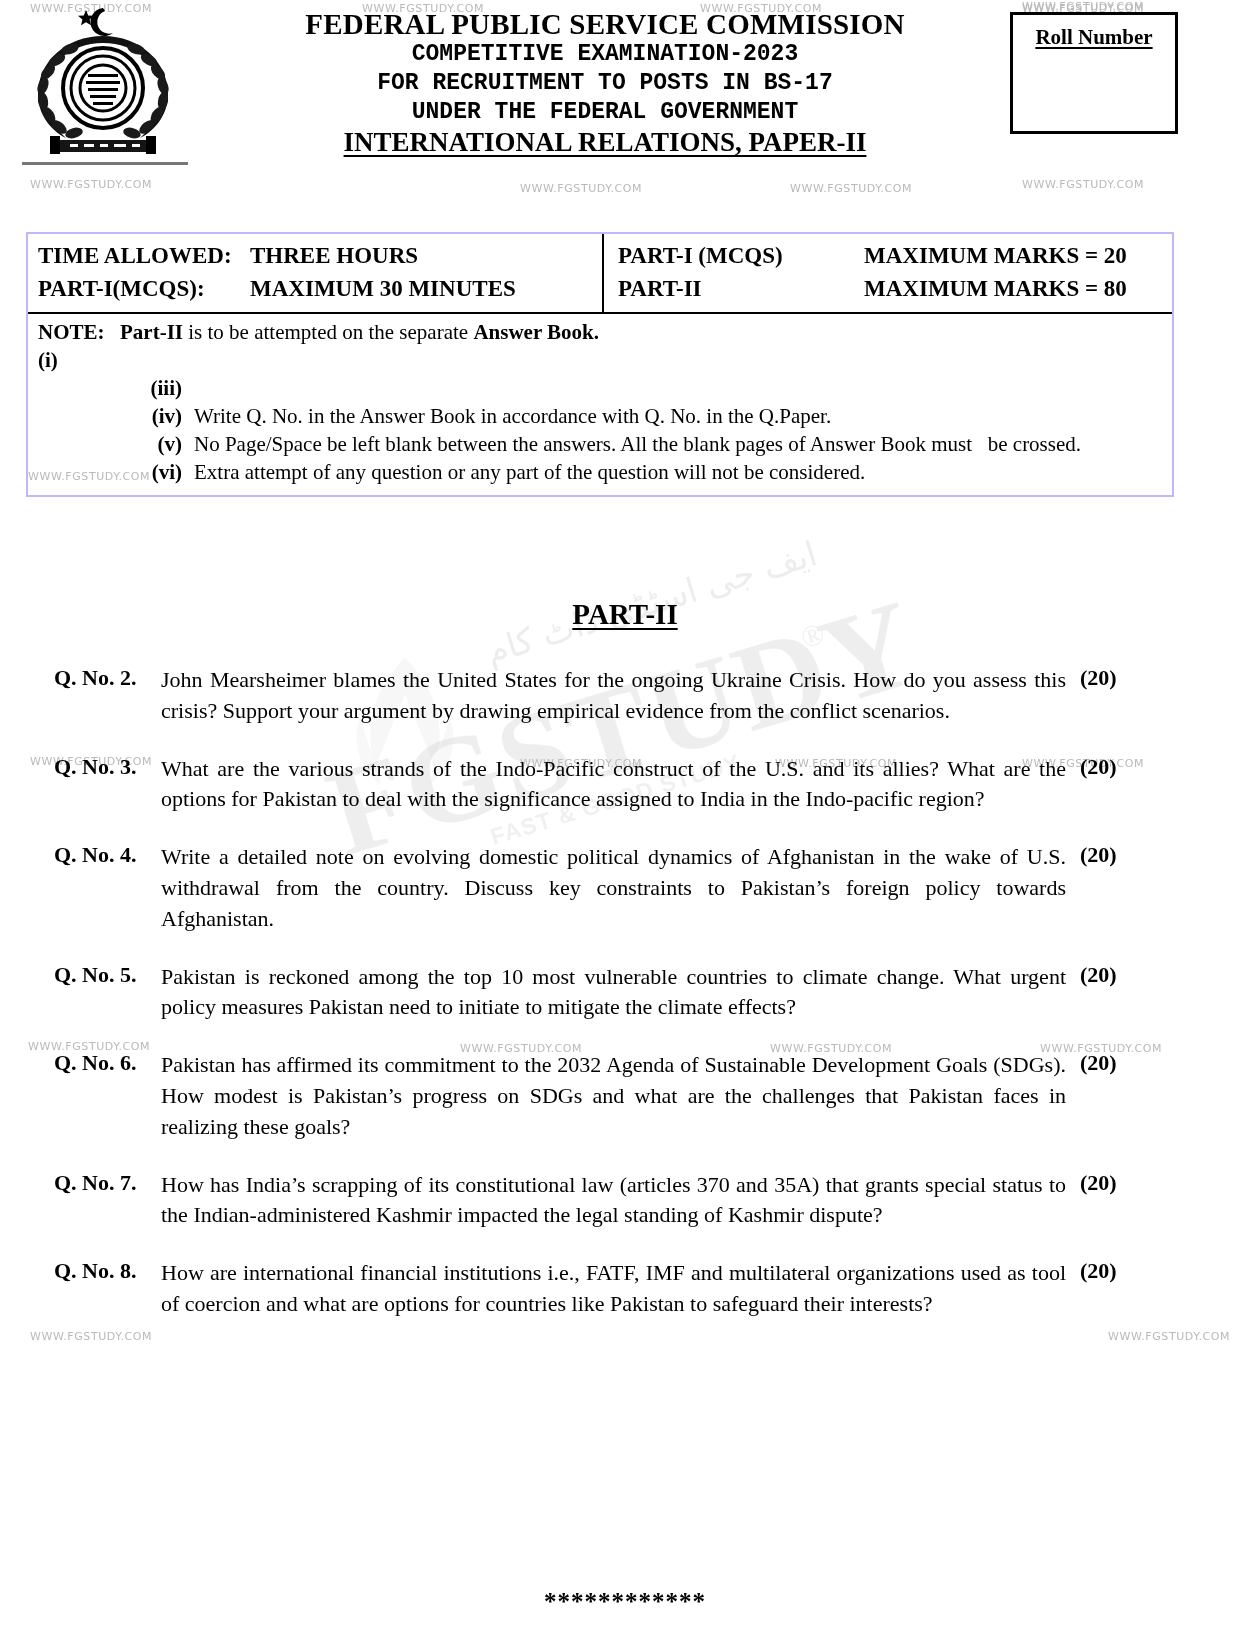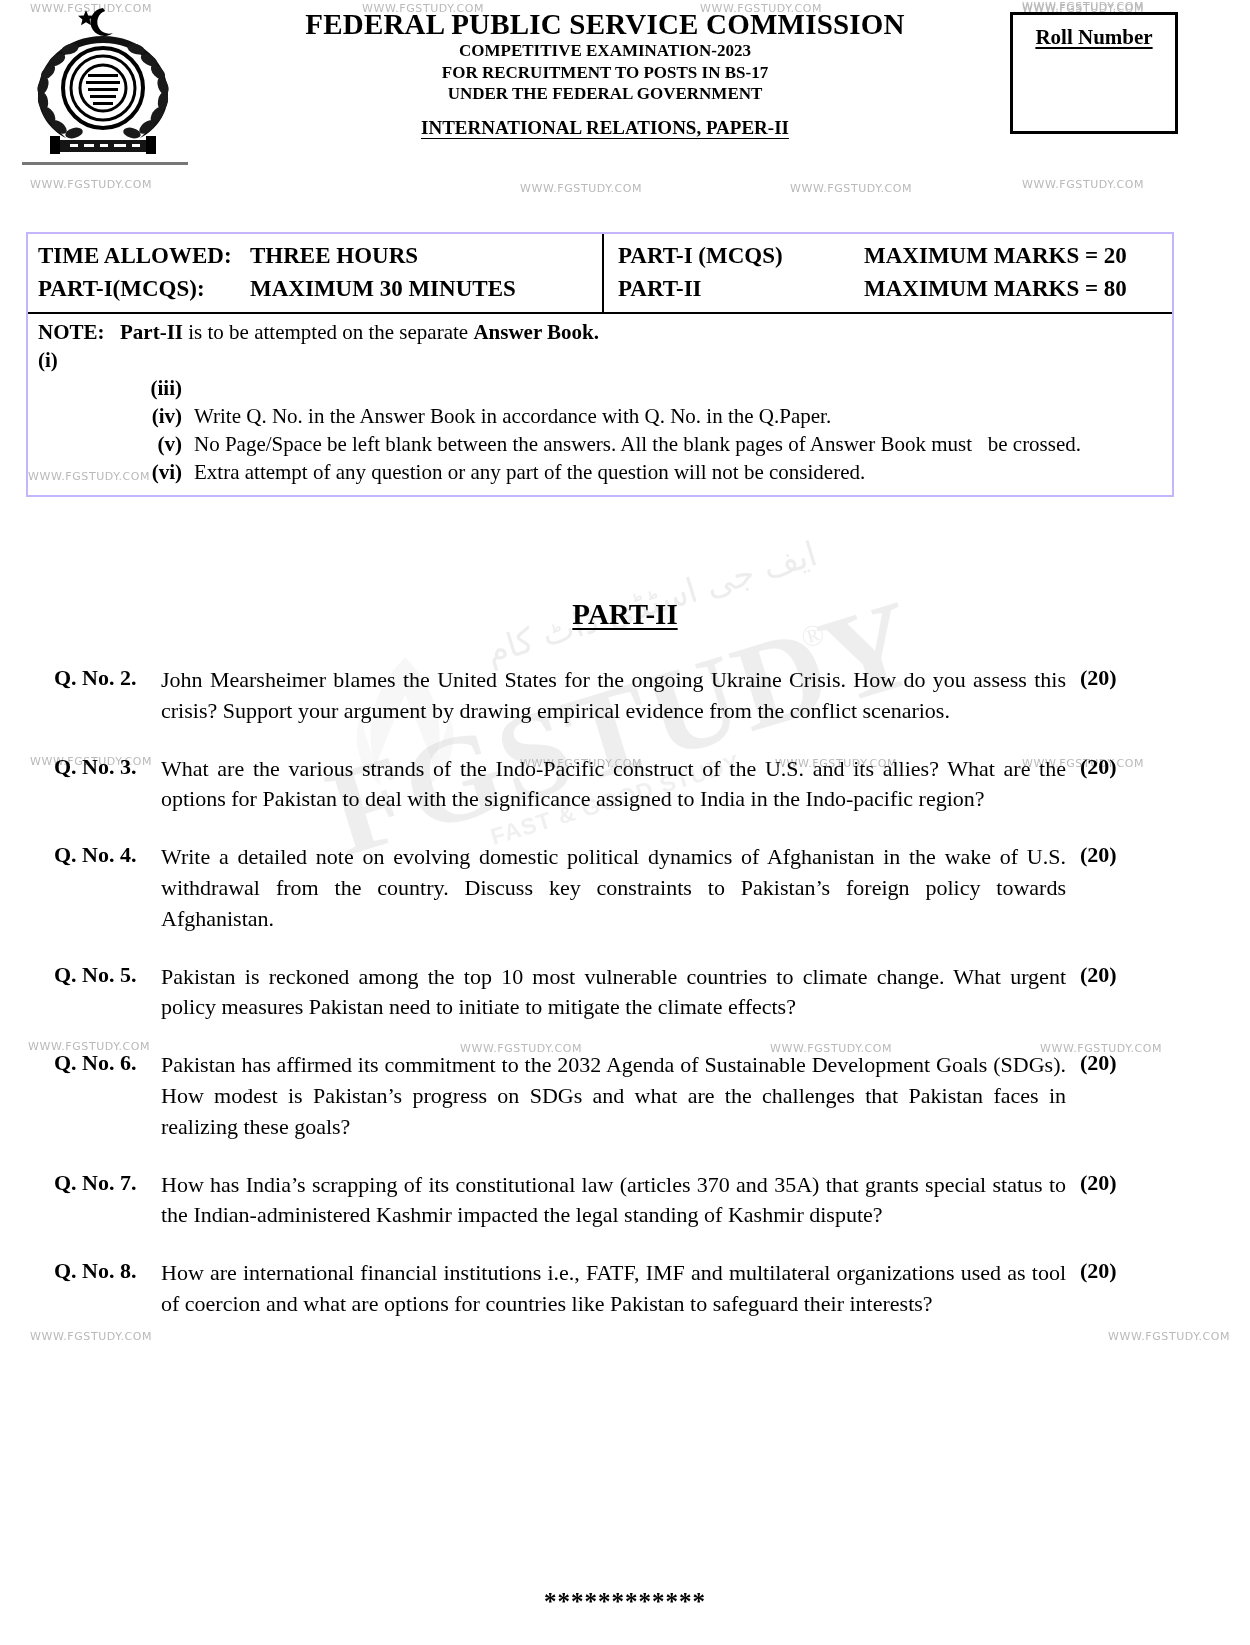--- a/index.html
+++ b/index.html
@@ -118,27 +118,27 @@
     width: 790px;
     text-align: center;
   }
   .h-line1 {
     font-size: 29px;
     font-weight: bold;
     letter-spacing: 0.2px;
     line-height: 1.12;
   }
   .h-line2 {
-    font-size: 17px;
+    font-size: 23px;
     font-weight: bold;
     line-height: 1.25;
+    font-family: Liberation Mono, monospace;
   }
   .h-paper {
-    margin-top: 13px;
-    font-size: 19px;
+    font-size: 27px;
     font-weight: bold;
     text-decoration: underline;
     text-underline-offset: 4px;
   }
   .rollbox {
     position: absolute;
     right: 72px;
     top: 12px;
     width: 168px;
     height: 122px;

